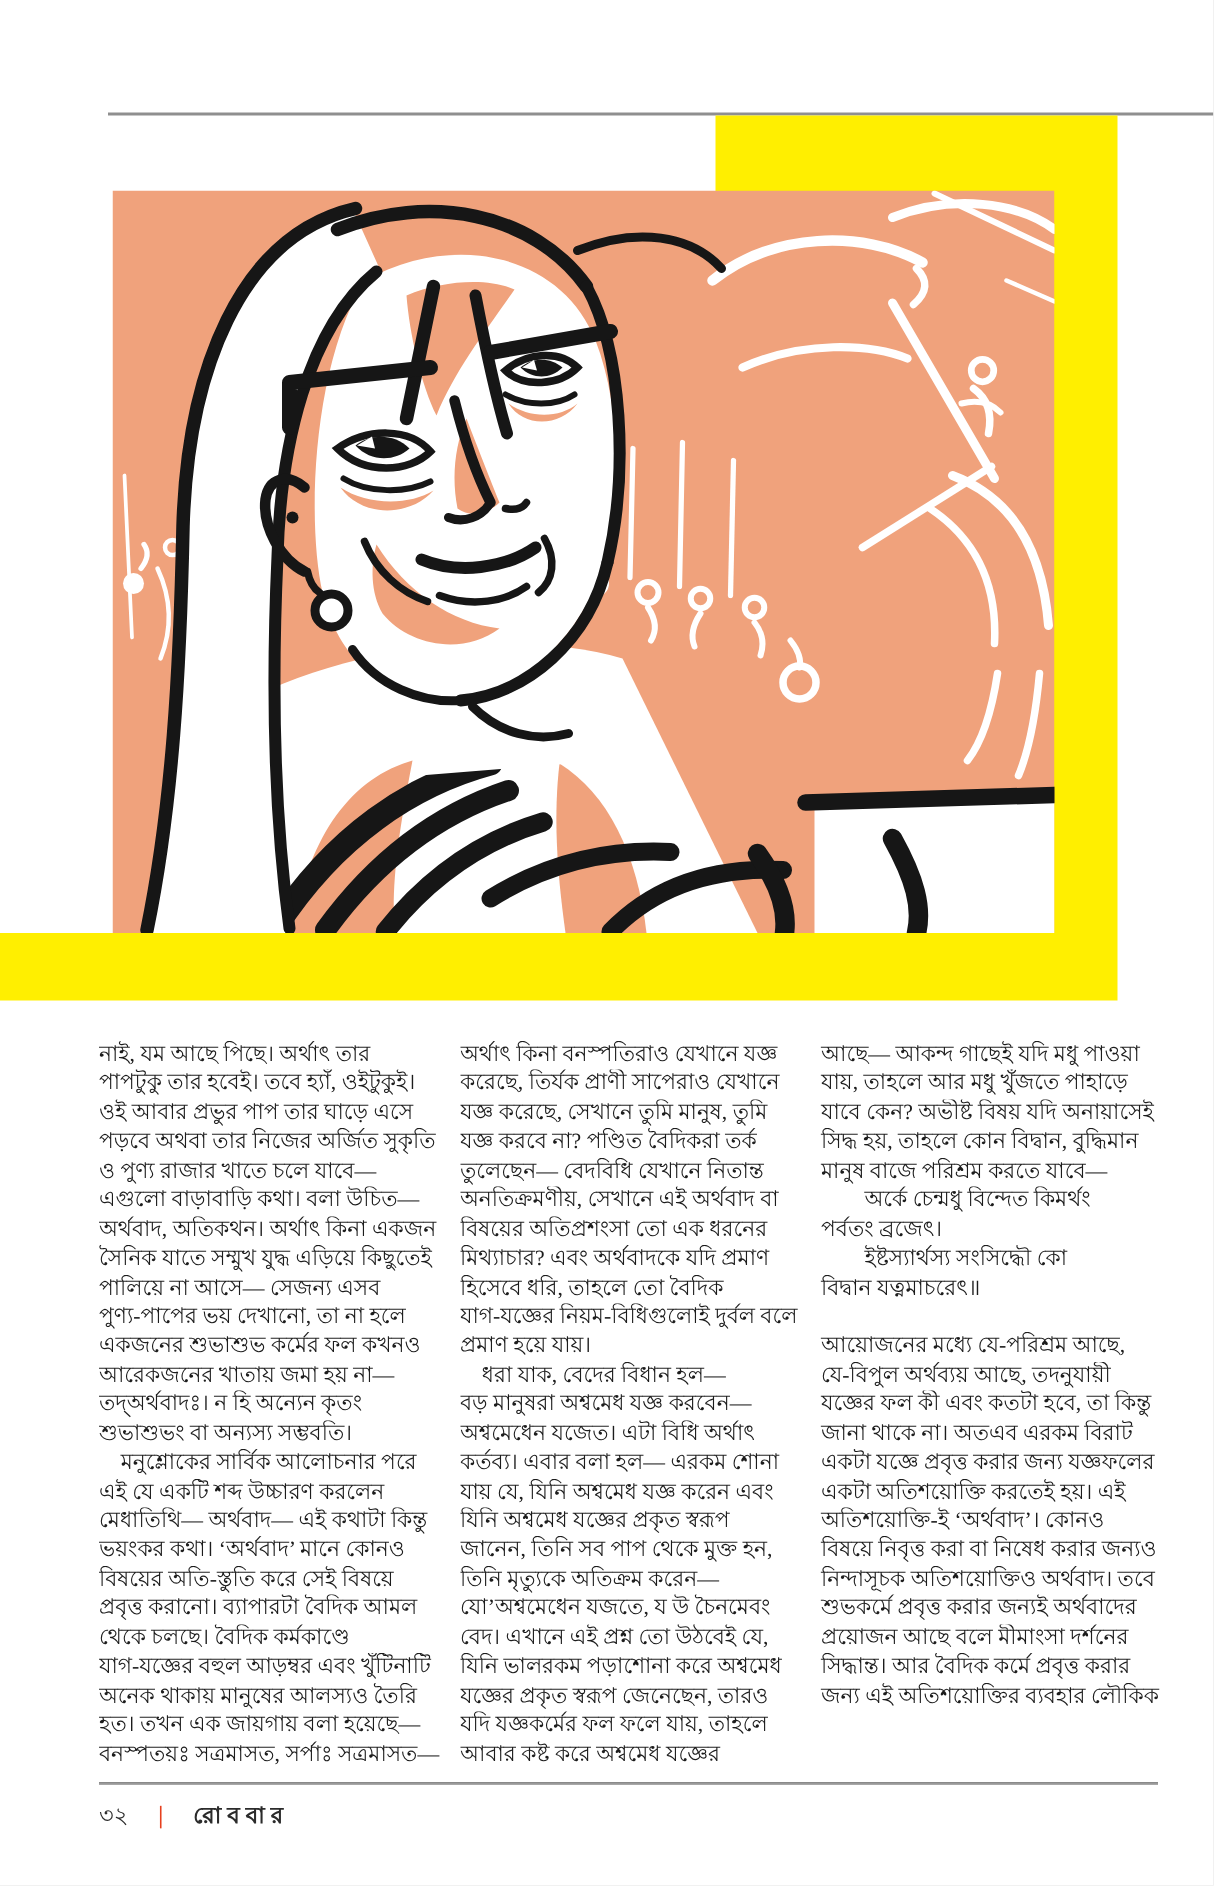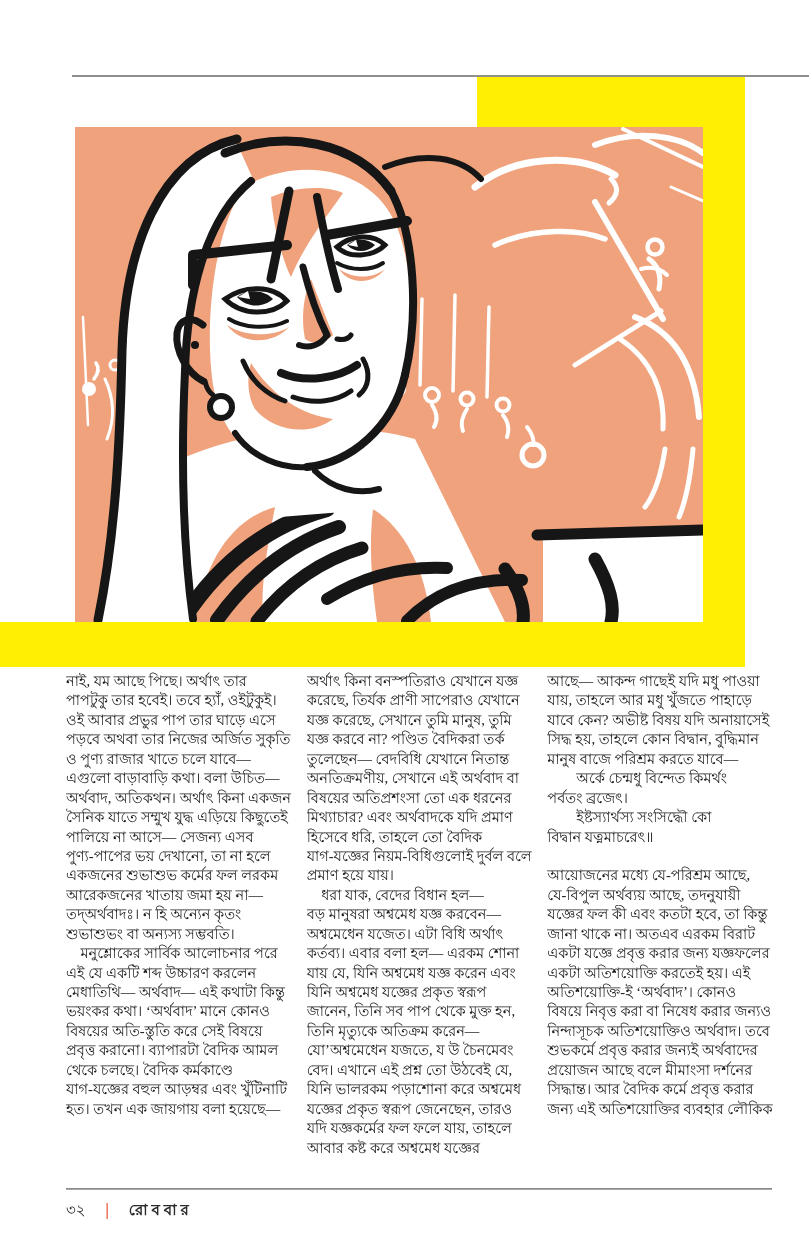--- a/index.html
+++ b/index.html
@@ -25,21 +25,21 @@
     background:var(--rule);
   }
   .yellow-block{position:absolute;background:var(--yellow);}
   .yellow-tr{left:477px;top:77px;width:268px;height:545px;}
   .yellow-bottom{left:0;top:622px;width:745px;height:45px;}
   .illustration{
     position:absolute;left:75px;top:127px;width:628px;height:495px;
   }
   .illustration svg{display:block;width:628px;height:495px;}
   .article{
-    position:absolute;left:66px;top:672px;width:712px;height:492px;
+    position:absolute;left:66px;top:694px;width:712px;height:492px;
     display:flex;gap:10px;
     color:var(--text);
     font-size:14.5px;
   }
   .col{
     width:231px;height:492px;overflow:hidden;
   }
   .line{
     white-space:pre;
     overflow:hidden;
@@ -207,33 +207,35 @@
         <div class="line">নাই, যম আছে পিছে। অর্থাৎ তার</div>
         <div class="line">পাপটুকু তার হবেই। তবে হ্যাঁ, ওইটুকুই।</div>
         <div class="line">ওই আবার প্রভুর পাপ তার ঘাড়ে এসে</div>
         <div class="line">পড়বে অথবা তার নিজের অর্জিত সুকৃতি</div>
         <div class="line">ও পুণ্য রাজার খাতে চলে যাবে—</div>
         <div class="line">এগুলো বাড়াবাড়ি কথা। বলা উচিত—</div>
         <div class="line">অর্থবাদ, অতিকথন। অর্থাৎ কিনা একজন</div>
         <div class="line">সৈনিক যাতে সম্মুখ যুদ্ধ এড়িয়ে কিছুতেই</div>
         <div class="line">পালিয়ে না আসে— সেজন্য এসব</div>
         <div class="line">পুণ্য-পাপের ভয় দেখানো, তা না হলে</div>
-        <div class="line">একজনের শুভাশুভ কর্মের ফল লরকম</div>
+        <div class="line">একজনের শুভাশুভ কর্মের ফল কখনও</div>
         <div class="line">আরেকজনের খাতায় জমা হয় না—</div>
         <div class="line">তদ্‌অর্থবাদঃ। ন হি অন্যেন কৃতং</div>
         <div class="line">শুভাশুভং বা অন্যস্য সম্ভবতি।</div>
         <div class="line">    মনুশ্লোকের সার্বিক আলোচনার পরে</div>
         <div class="line">এই যে একটি শব্দ উচ্চারণ করলেন</div>
         <div class="line">মেধাতিথি— অর্থবাদ— এই কথাটা কিন্তু</div>
         <div class="line">ভয়ংকর কথা। ‘অর্থবাদ’ মানে কোনও</div>
         <div class="line">বিষয়ের অতি-স্তুতি করে সেই বিষয়ে</div>
         <div class="line">প্রবৃত্ত করানো। ব্যাপারটা বৈদিক আমল</div>
         <div class="line">থেকে চলছে। বৈদিক কর্মকাণ্ডে</div>
         <div class="line">যাগ-যজ্ঞের বহুল আড়ম্বর এবং খুঁটিনাটি</div>
+        <div class="line">অনেক থাকায় মানুষের আলস্যও তৈরি</div>
         <div class="line">হত। তখন এক জায়গায় বলা হয়েছে—</div>
+        <div class="line">বনস্পতয়ঃ সত্রমাসত, সর্পাঃ সত্রমাসত—</div>
       </div>
     <div class="col">
         <div class="line">অর্থাৎ কিনা বনস্পতিরাও যেখানে যজ্ঞ</div>
         <div class="line">করেছে, তির্যক প্রাণী সাপেরাও যেখানে</div>
         <div class="line">যজ্ঞ করেছে, সেখানে তুমি মানুষ, তুমি</div>
         <div class="line">যজ্ঞ করবে না? পণ্ডিত বৈদিকরা তর্ক</div>
         <div class="line">তুলেছেন— বেদবিধি যেখানে নিতান্ত</div>
         <div class="line">অনতিক্রমণীয়, সেখানে এই অর্থবাদ বা</div>
         <div class="line">বিষয়ের অতিপ্রশংসা তো এক ধরনের</div>
         <div class="line">মিথ্যাচার? এবং অর্থবাদকে যদি প্রমাণ</div>

